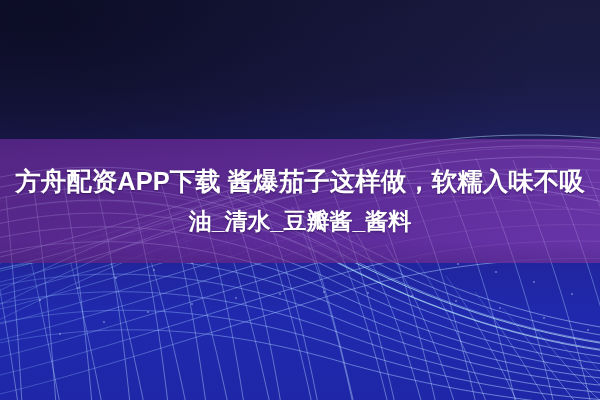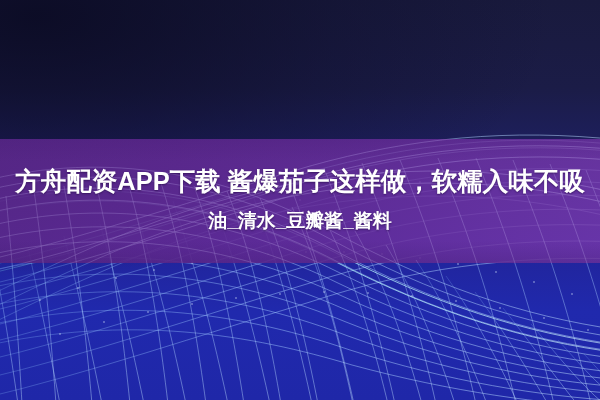--- a/index.html
+++ b/index.html
@@ -96,21 +96,21 @@
     font-weight: bold;
     font-size: 25.5px;
     line-height: 40px;
     letter-spacing: 0px;
     padding: 0 6px;
     box-sizing: border-box;
     text-shadow: 0 1px 2px rgba(30,8,60,0.55);
   }
   .headline .line { white-space: nowrap; }
   .headline .line1 { font-size: 25.5px; }
-  .headline .line2 { font-size: 19px; }
+  .headline .line2 { font-size: 23px; }
 </style>
 </head>
 <body>
 
 <div id="banner">
 
   <div class="bg-base"></div>
   <div class="bg-corner"></div>
 
   <div class="mesh">

